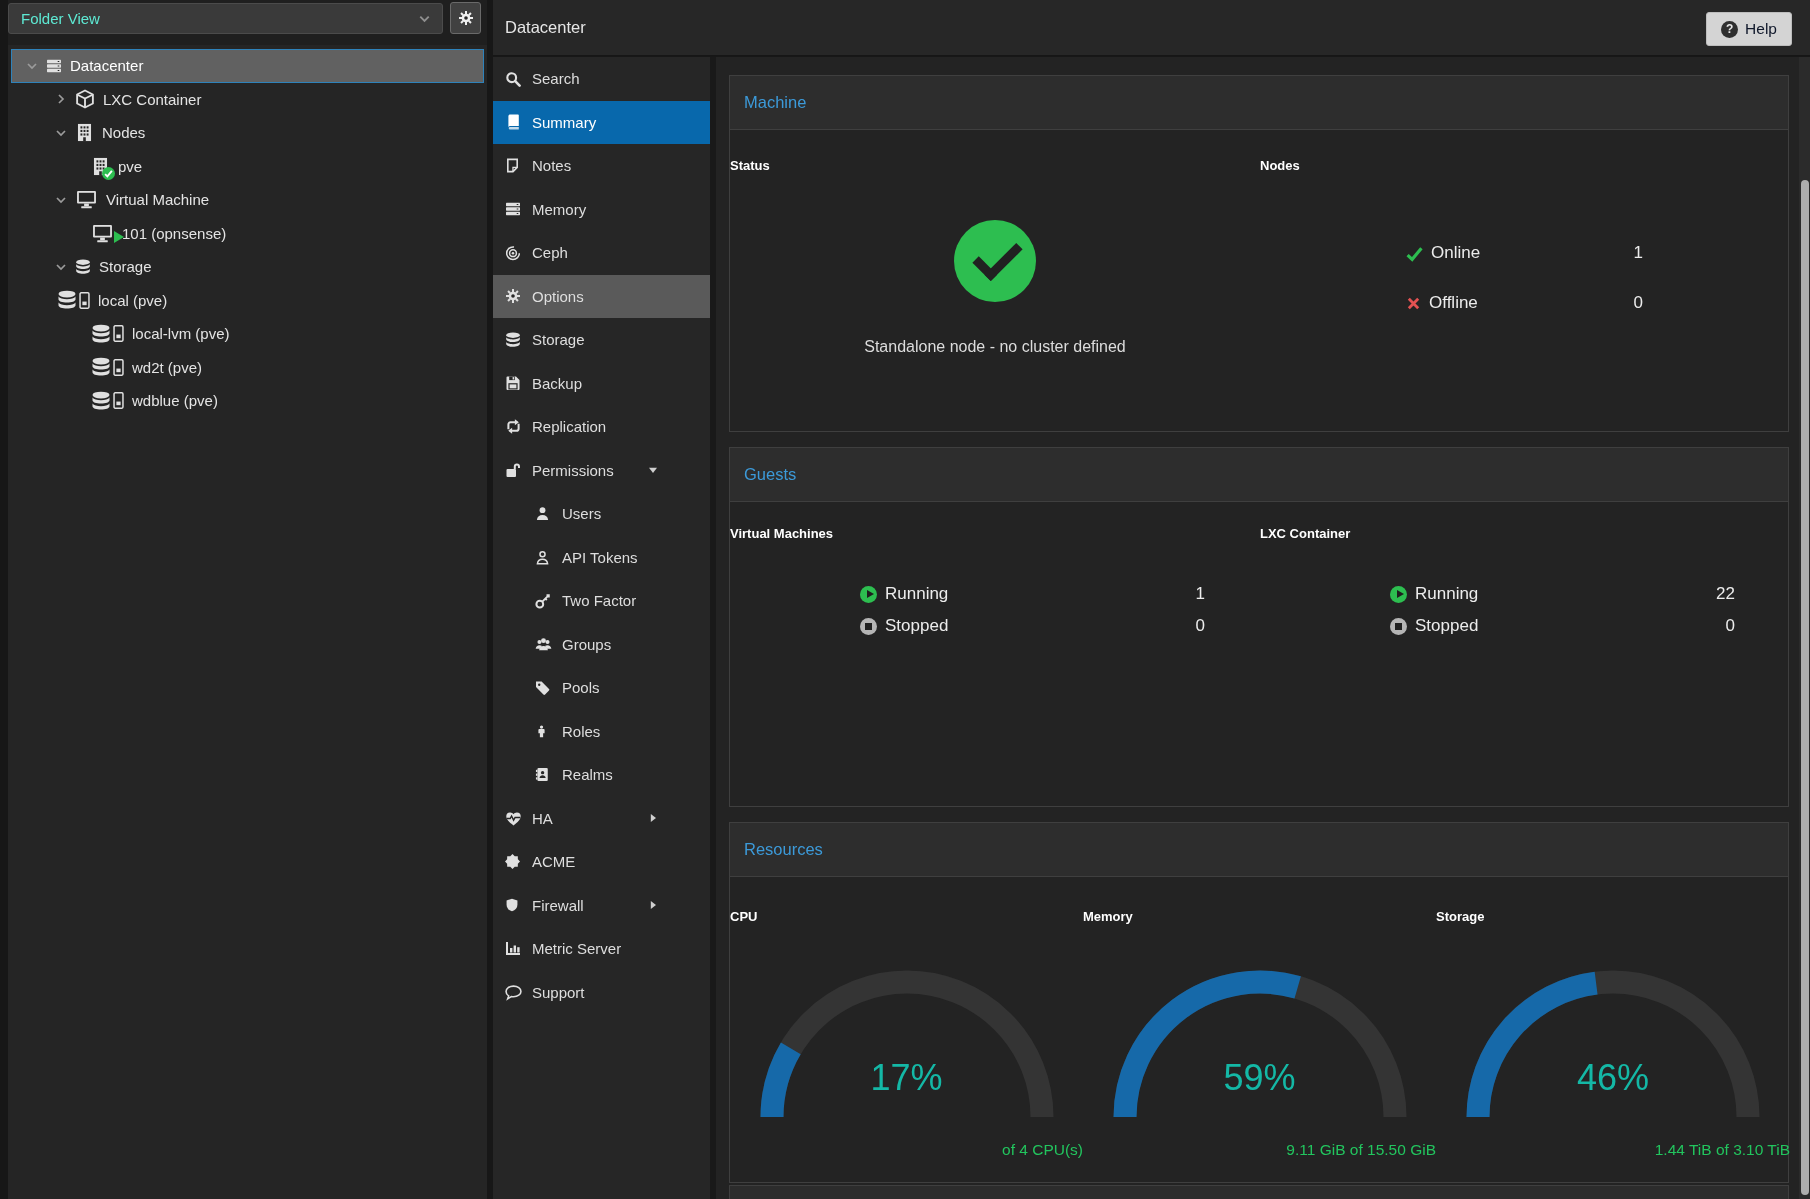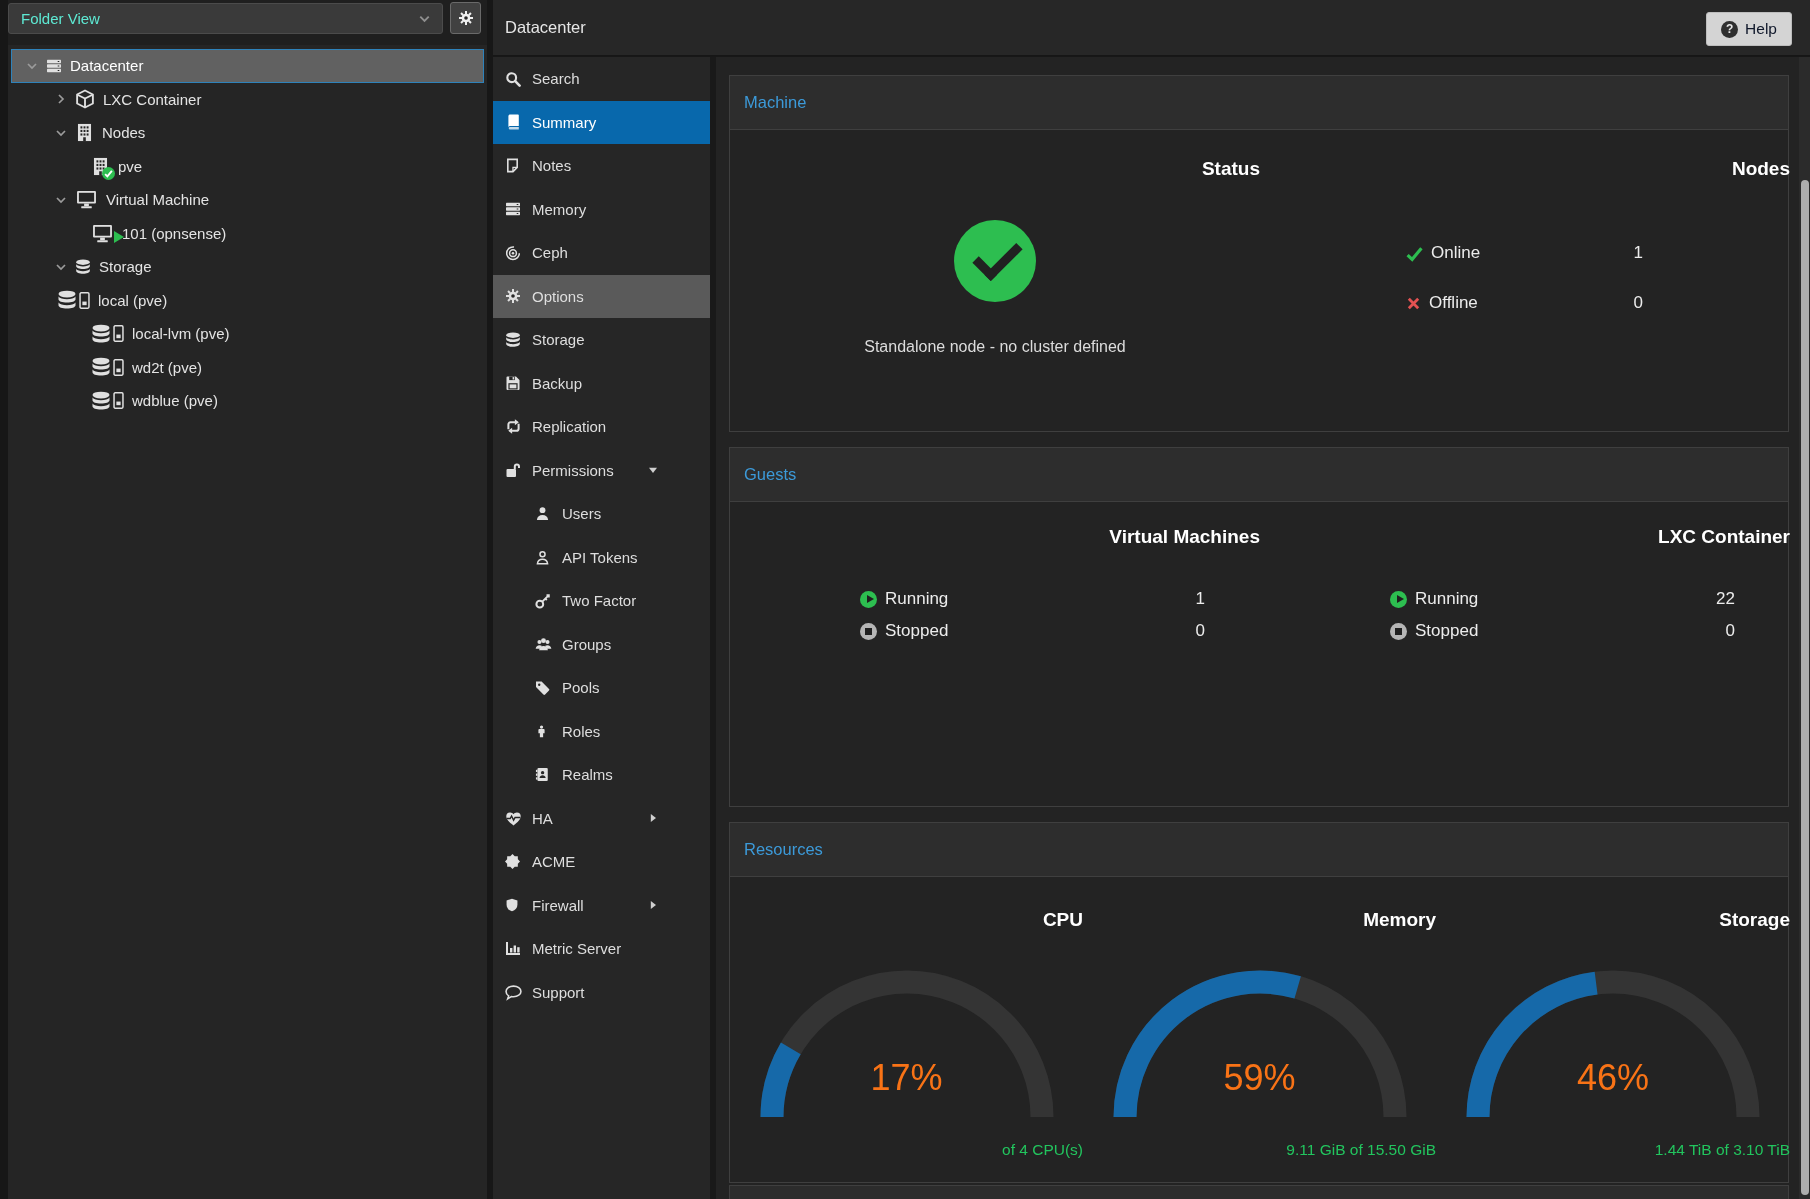--- a/index.html
+++ b/index.html
@@ -88,22 +88,22 @@
   .panel-bd { position:relative; }
 
   #panel-health { top:18px; height:357px; }
   #panel-guests { top:390px; height:360px; }
   #panel-resources { top:765px; height:361px; }
   #next-panel-peek { position:absolute; left:13px; width:1060px; top:1128px; height:14px;
     background:#2c2c2c; border:1px solid #3f3f3f; border-bottom:none; }
 
   .half-col { position:absolute; top:0; bottom:0; width:530px; }
   .half-col.right { left:530px; }
-  .col-heading { position:absolute; top:28px; width:100%; text-align:right;
-    font-size:19px; font-weight:bold; color:#ffffff; }
+  .col-heading { position:absolute; top:28px; width:100%; text-align:left;
+    font-size:13px; font-weight:bold; color:#ffffff; }
 
   
   #status-circle {
     position:absolute; left:50%; margin-left:-41px; top:90px; width:82px; height:82px;
     border-radius:50%; background:var(--ok);
   }
   #status-circle::after {
     content:""; position:absolute; left:21px; top:23px; width:36px; height:17px;
     border-left:9px solid #212121; border-bottom:9px solid #212121; transform:rotate(-45deg);
   }
@@ -111,35 +111,35 @@
   .node-row {
     position:absolute; left:146px; width:237px; height:26px;
     display:flex; justify-content:space-between; align-items:center; font-size:17px; color:#ececec;
   }
   .node-row .lbl-grp { display:flex; align-items:center; gap:8px; }
   .ico-check { color:var(--ok); } .ico-cross { color:var(--err); }
 
   
   .guest-row {
     position:absolute; left:130px; width:345px; height:30px;
-    display:flex; justify-content:space-between; align-items:center; font-size:17px; color:#ececec;
+    display:flex; justify-content:space-between; align-items:flex-start; font-size:17px; color:#ececec;
   }
   .guest-row .lbl-grp { display:flex; align-items:center; gap:8px; }
   .g-ico { position:relative; width:17px; height:17px; border-radius:50%; }
   .g-ico.play { background:var(--ok); }
   .g-ico.play::after { content:""; position:absolute; left:6.5px; top:4px; width:0; height:0;
     border-left:7px solid #1f1f1f; border-top:4.5px solid transparent; border-bottom:4.5px solid transparent; }
   .g-ico.stop { background:#b5b5b5; }
   .g-ico.stop::after { content:""; position:absolute; left:5px; top:5px; width:7px; height:7px; background:#1f1f1f; }
 
   
   .r-col { position:absolute; top:0; bottom:0; width:353px; }
   .r-col .col-heading { top:32px; }
   .gauge-svg { position:absolute; left:50%; margin-left:-150px; top:88px; }
-  .gauge-pct { position:absolute; top:180px; width:100%; text-align:center; font-size:36px; color:#f97316; }
+  .gauge-pct { position:absolute; top:180px; width:100%; text-align:center; font-size:36px; color:#14b8a6; }
   .gauge-detail { position:absolute; top:264px; width:100%; text-align:right; font-size:15.5px; color:#22c55e; }
 </style>
 </head>
 <body>
 
 <div id="tree-panel">
   <div id="tree-topbar">
     <div id="view-combo">
       <span class="combo-label">Folder View</span>
       <span class="combo-chev">

